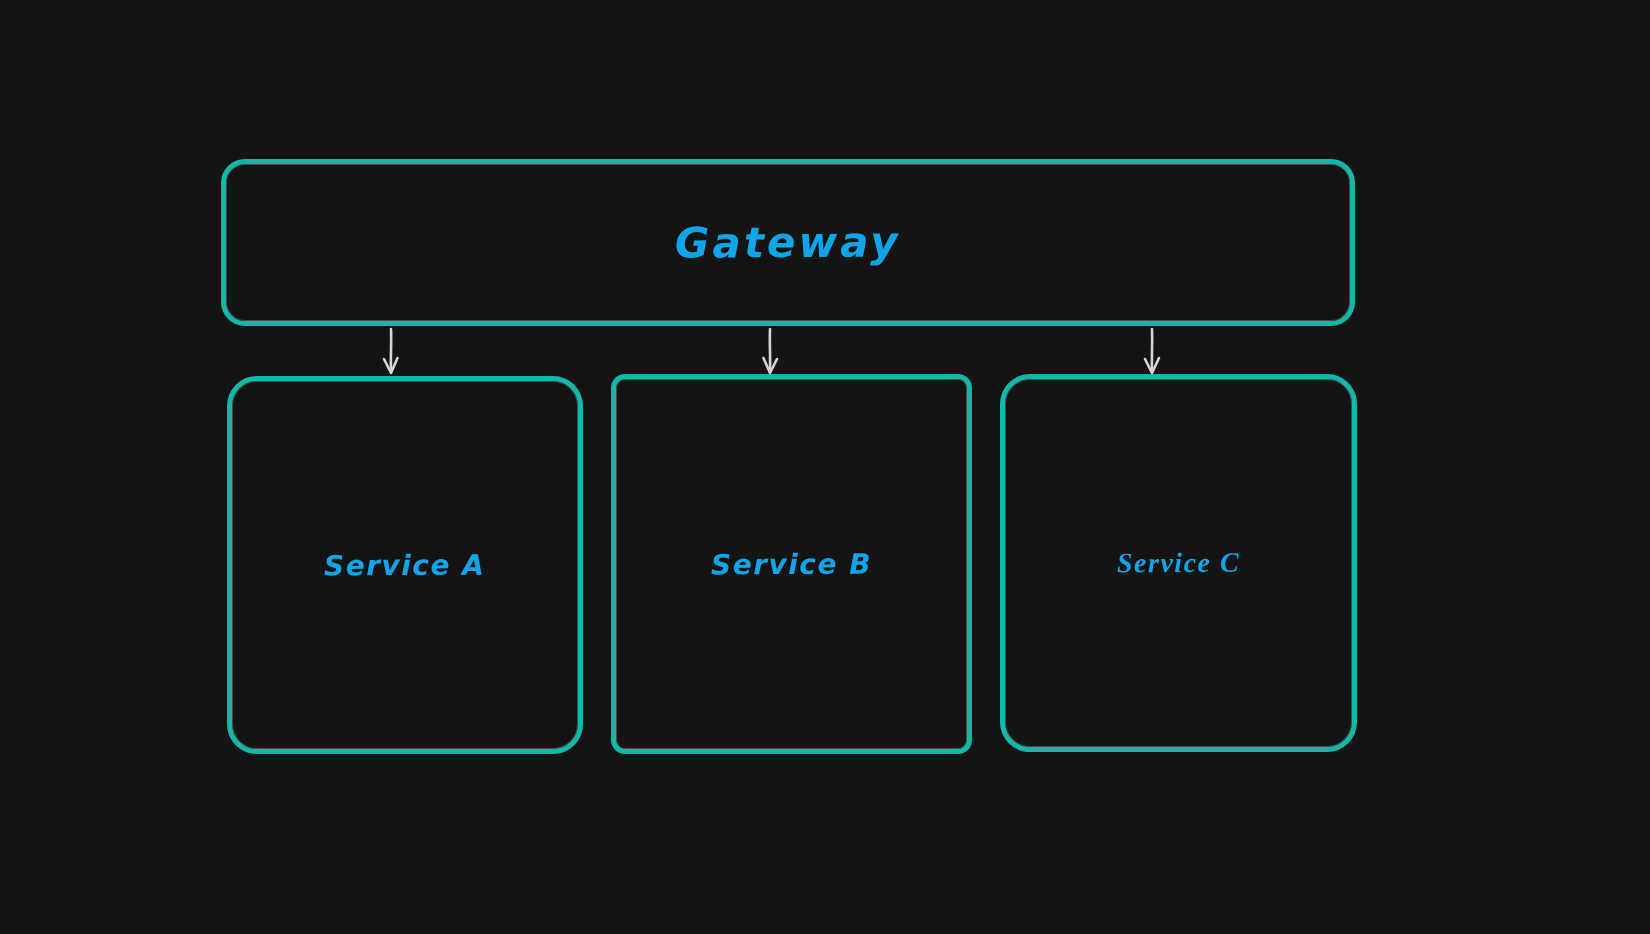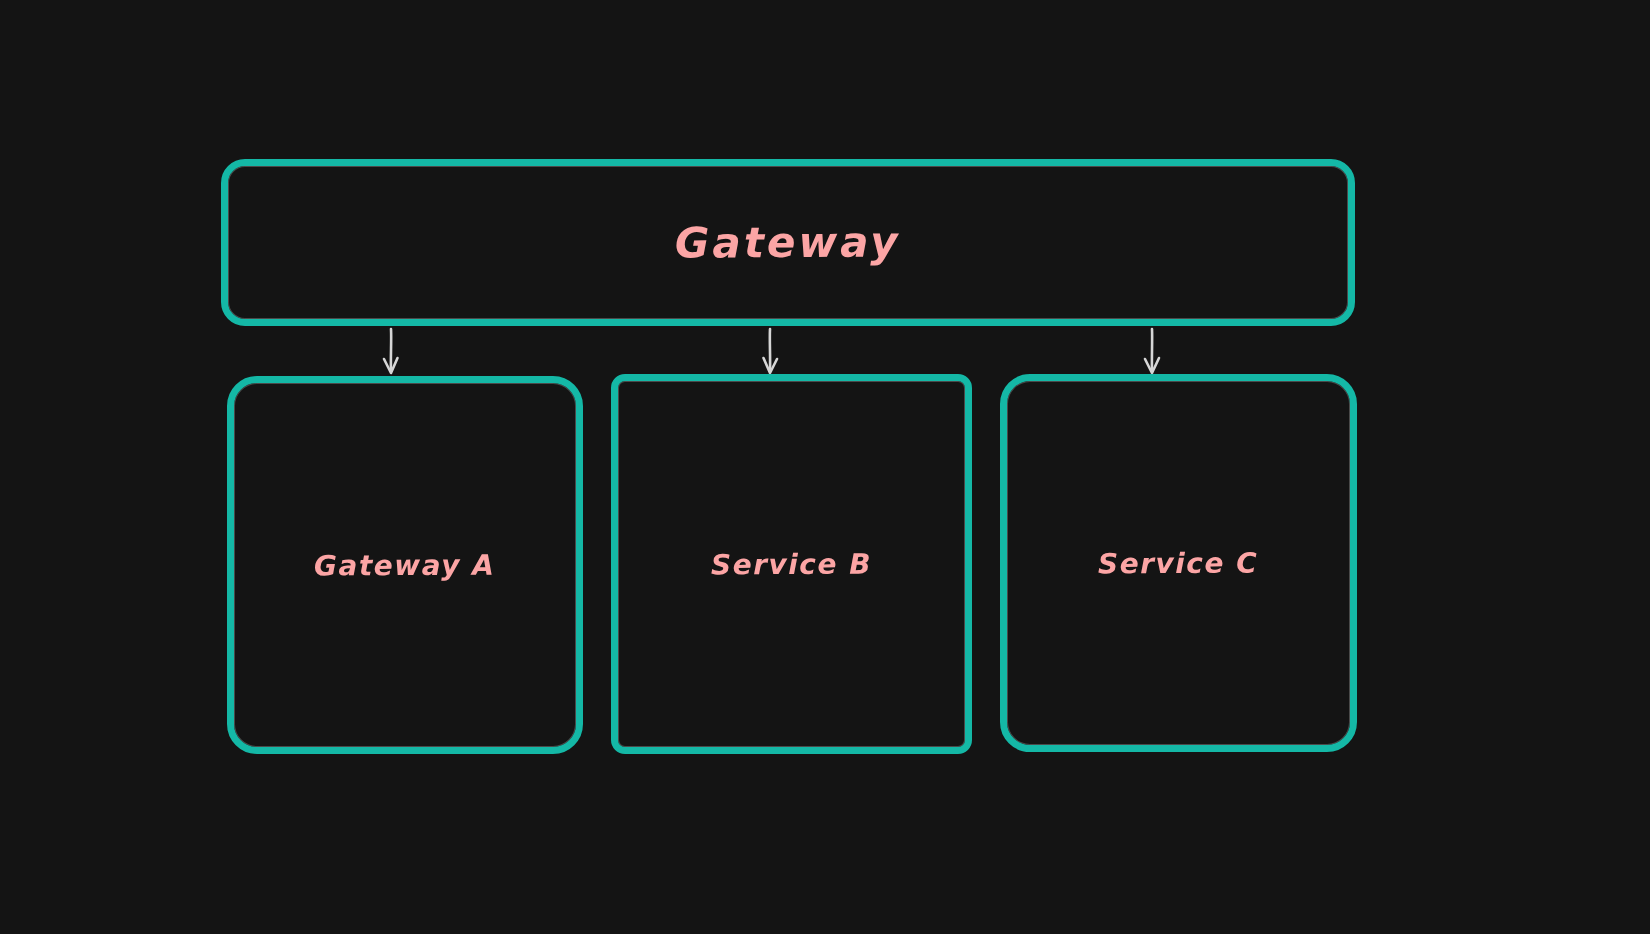--- a/index.html
+++ b/index.html
@@ -12,28 +12,28 @@
     font-family: "DejaVu Sans", "Liberation Sans", sans-serif;
   }
   .canvas {
     position: relative;
     width: 1650px;
     height: 934px;
     background: #141414;
   }
   .node {
     position: absolute;
-    border: 7px solid #14b8a6;
+    border: 5px solid #14b8a6;
     box-shadow: inset 0 0 0 1px rgba(214,214,214,0.28);
     background: transparent;
     display: flex;
     align-items: center;
     justify-content: center;
     box-sizing: border-box;
-    color: #fca5a5;
+    color: #0ea5e9;
   }
   .node-gateway {
     left: 221px;
     top: 159px;
     width: 1134px;
     height: 167px;
     border-radius: 24px;
   }
   .node-service-a {
     left: 227px;
@@ -48,20 +48,21 @@
     width: 361px;
     height: 380px;
     border-radius: 14px;
   }
   .node-service-c {
     left: 1000px;
     top: 374px;
     width: 357px;
     height: 378px;
     border-radius: 30px;
+    font-family: Liberation Serif, serif;
   }
   .label {
     white-space: nowrap;
     user-select: none;
     
     transform: rotate(-0.3deg);
   }
   .gateway-label {
     font-size: 42px;
     font-weight: bold;
@@ -104,21 +105,21 @@
     <path d="M14 1 C 13.4 14, 14.5 28, 14 43"></path>
     <path d="M7.5 30 L14 45 L21 31"></path>
   </svg>
 
   <svg class="arrow" style="left:1138px; top:328px;" width="28" height="50" viewBox="0 0 28 50">
     <path d="M14 1 C 14.5 13, 13.6 29, 14 43"></path>
     <path d="M7 31 L14 45 L21 30"></path>
   </svg>
 
   <div class="node node-service-a">
-    <span class="label service-label">Gateway A</span>
+    <span class="label service-label">Service A</span>
   </div>
 
   <div class="node node-service-b">
     <span class="label service-label">Service B</span>
   </div>
 
   <div class="node node-service-c">
     <span class="label service-label">Service C</span>
   </div>
 

